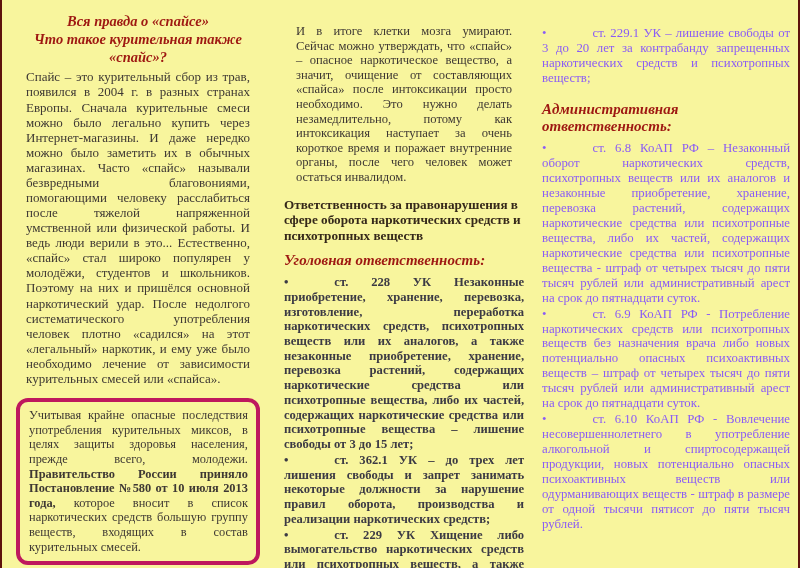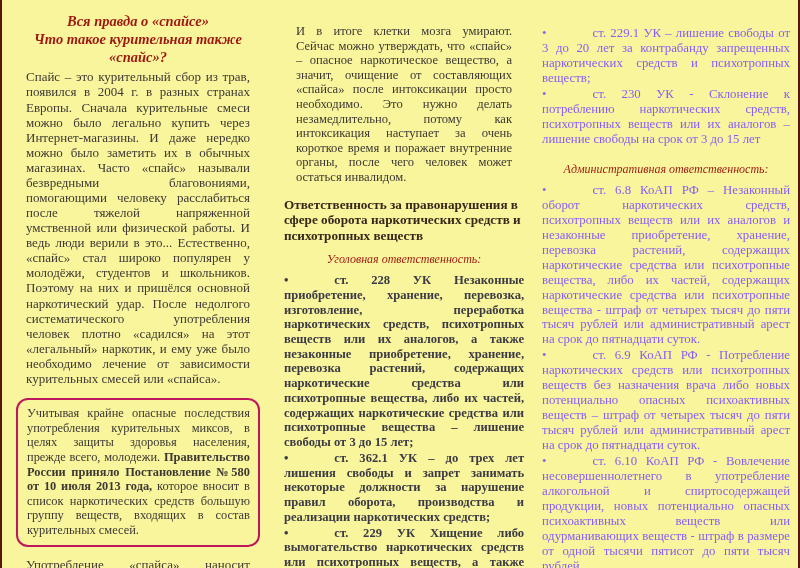--- a/index.html
+++ b/index.html
@@ -32,39 +32,38 @@
     color:#9e1812;
   }
   p.body{
     margin:12px;
     text-align:justify;
     font-size:13px;line-height:1.16;
   }
   .col1 p.body{margin-top:3px;}
   .lawbox{
     margin:9px 2px 10px 2px;
-    border:2px solid #be185d;
+    border:4px solid #be185d;
     border-radius:12px;
     padding:6px 8px 7px 9px;
     text-align:justify;
     font-size:12.4px;line-height:1.18;
   }
   .lawbox .bold{font-weight:bold;}
   .col2 p.body{font-size:12.6px;}
   .heading{
     margin:4px 0 2px 0;
     font-weight:bold;
     font-size:13.2px;line-height:1.2;
     color:#35281a;
   }
   .subheading{
     margin:8px 0 6px 0;
-    text-align:center;
-    font-weight:normal;font-style:italic;
-    font-size:12px;
+    font-weight:bold;font-style:italic;
+    font-size:15px;
     color:#9e1812;
   }
   .bullet{
     text-align:justify;
     font-size:12.6px;line-height:1.17;
     margin:0 0 1px 0;
   }
   .col2 .bullet{font-weight:bold;color:#3c3a44;}
   .col3 .bullet{font-size:12.8px;color:#8b5cf6;}
   .bullet .mark{display:inline;}
@@ -96,21 +95,20 @@
     <div class="heading">Ответственность за правонарушения в сфере оборота наркотических средств и психотропных веществ</div>
     <div class="subheading">Уголовная ответственность:</div>
 
     <div class="bullet"><span class="mark">•</span><span class="tab"></span><span>ст. 228 УК Незаконные приобретение, хранение, перевозка, изготовление, переработка наркотических средств, психотропных веществ или их аналогов, а также незаконные приобретение, хранение, перевозка растений, содержащих наркотические средства или психотропные вещества, либо их частей, содержащих наркотические средства или психотропные вещества – лишение свободы от 3 до 15 лет;</span></div>
     <div class="bullet"><span class="mark">•</span><span class="tab"></span><span>ст. 362.1 УК – до трех лет лишения свободы и запрет занимать некоторые должности за нарушение правил оборота, производства и реализации наркотических средств;</span></div>
     <div class="bullet"><span class="mark">•</span><span class="tab"></span><span>ст. 229 УК Хищение либо вымогательство наркотических средств или психотропных веществ, а также растений, содержащих наркотические средства или психотропные вещества, либо их частей, содержащих наркотические средства или психотропные вещества – от 3 до 20 лет лишения свободы;</span></div>
   </div>
 
   <div class="col col3">
     <div class="bullet"><span class="mark">•</span><span class="tab"></span><span>ст. 229.1 УК – лишение свободы от 3 до 20 лет за контрабанду запрещенных наркотических средств и психотропных веществ;</span></div>
-    <div class="bullet"><span class="mark">•</span><span class="tab"></span><span>ст. 230 УК - Склонение к потреблению наркотических средств, психотропных веществ или их аналогов – лишение свободы на срок от 3 до 15 лет</span></div>
 
     <div class="gap-after-criminal"></div>
     <div class="subheading">Административная ответственность:</div>
 
     <div class="bullet"><span class="mark">•</span><span class="tab"></span><span>ст. 6.8 КоАП РФ – Незаконный оборот наркотических средств, психотропных веществ или их аналогов и незаконные приобретение, хранение, перевозка растений, содержащих наркотические средства или психотропные вещества, либо их частей, содержащих наркотические средства или психотропные вещества - штраф от четырех тысяч до пяти тысяч рублей или административный арест на срок до пятнадцати суток.</span></div>
     <div class="bullet"><span class="mark">•</span><span class="tab"></span><span>ст. 6.9 КоАП РФ - Потребление наркотических средств или психотропных веществ без назначения врача либо новых потенциально опасных психоактивных веществ – штраф от четырех тысяч до пяти тысяч рублей или административный арест на срок до пятнадцати суток.</span></div>
     <div class="bullet"><span class="mark">•</span><span class="tab"></span><span>ст. 6.10 КоАП РФ - Вовлечение несовершеннолетнего в употребление алкогольной и спиртосодержащей продукции, новых потенциально опасных психоактивных веществ или одурманивающих веществ - штраф в размере от одной тысячи пятисот до пяти тысяч рублей.</span></div>
 
   </div>
 

